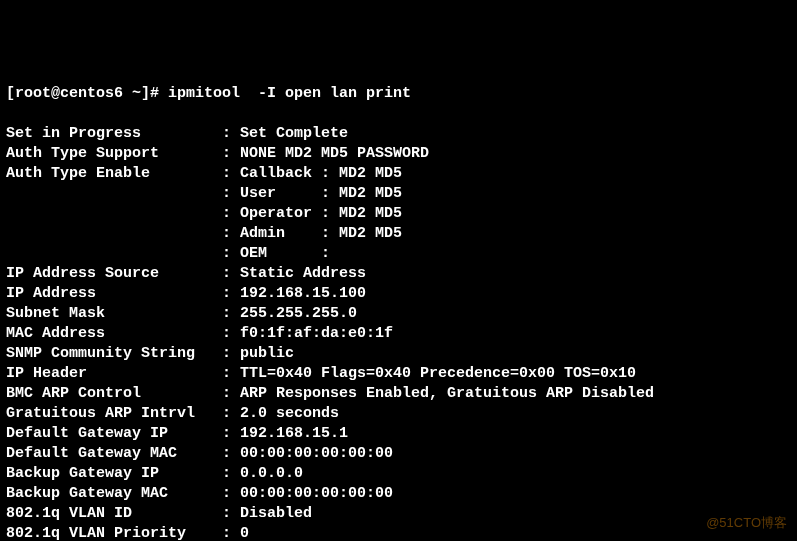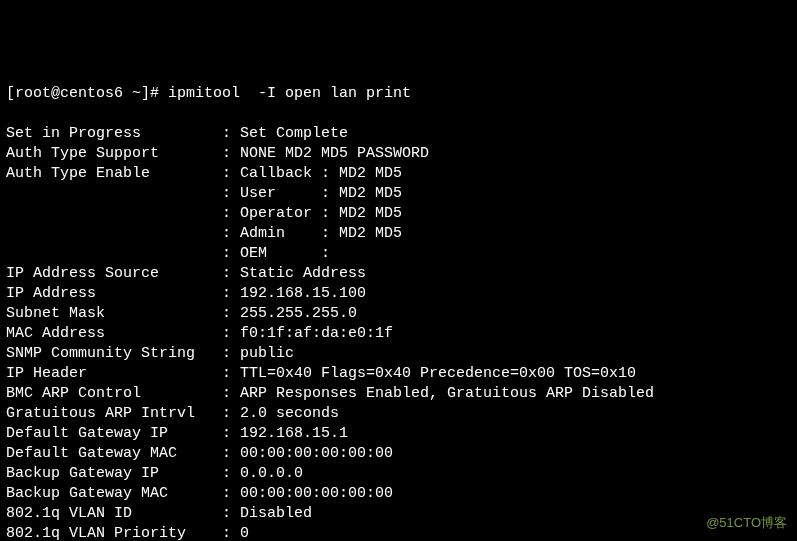--- a/index.html
+++ b/index.html
@@ -12,26 +12,27 @@
       line-height: 20px;
       width: 797px;
       height: 541px;
       box-sizing: border-box;
       white-space: pre;
       position: relative;
       overflow: hidden;
     }
     .line {
       display: block;
+      font-weight: bold;
     }
     .watermark {
       position: absolute;
       bottom: 8px;
       right: 10px;
-      color: #bef264;
+      color: #a16207;
       font-size: 13px;
       font-family: Arial, sans-serif;
       opacity: 0.6;
     }
   </style>
 </head>
 <body>
 
 
 

